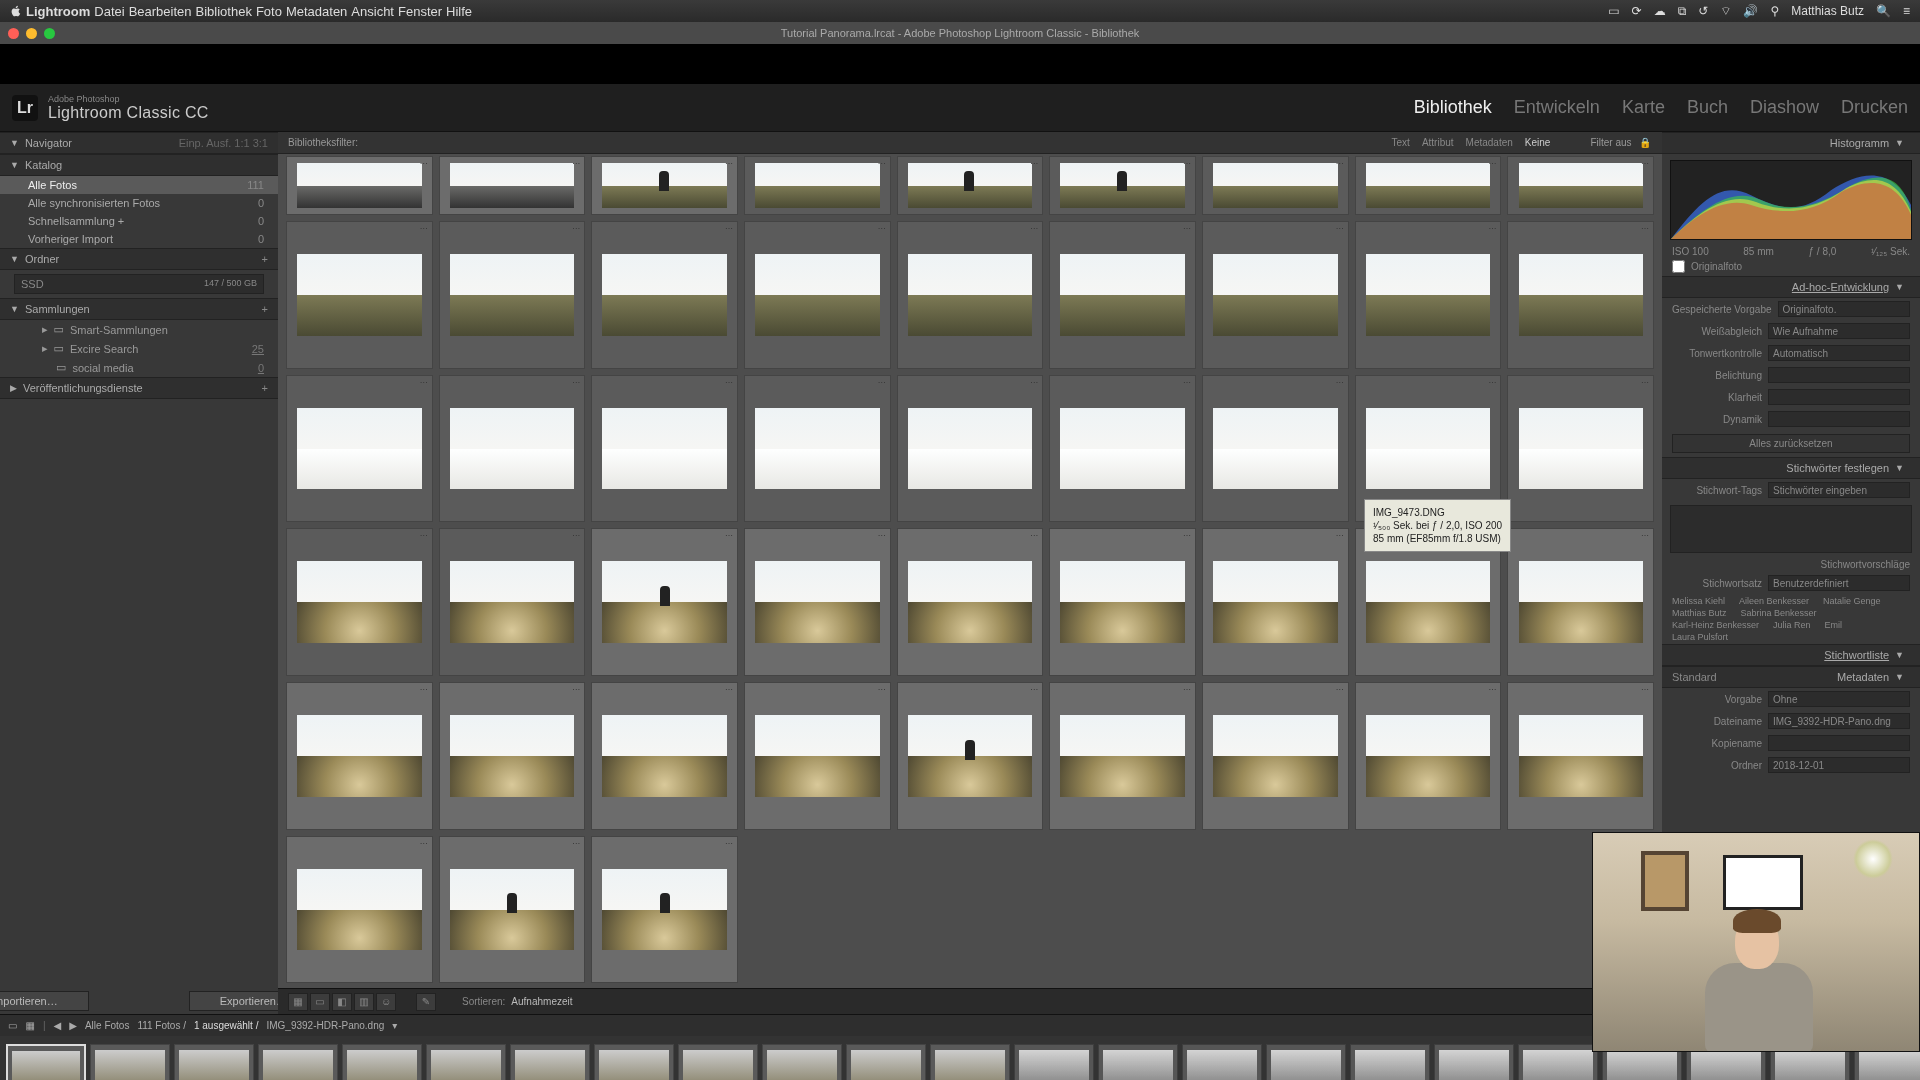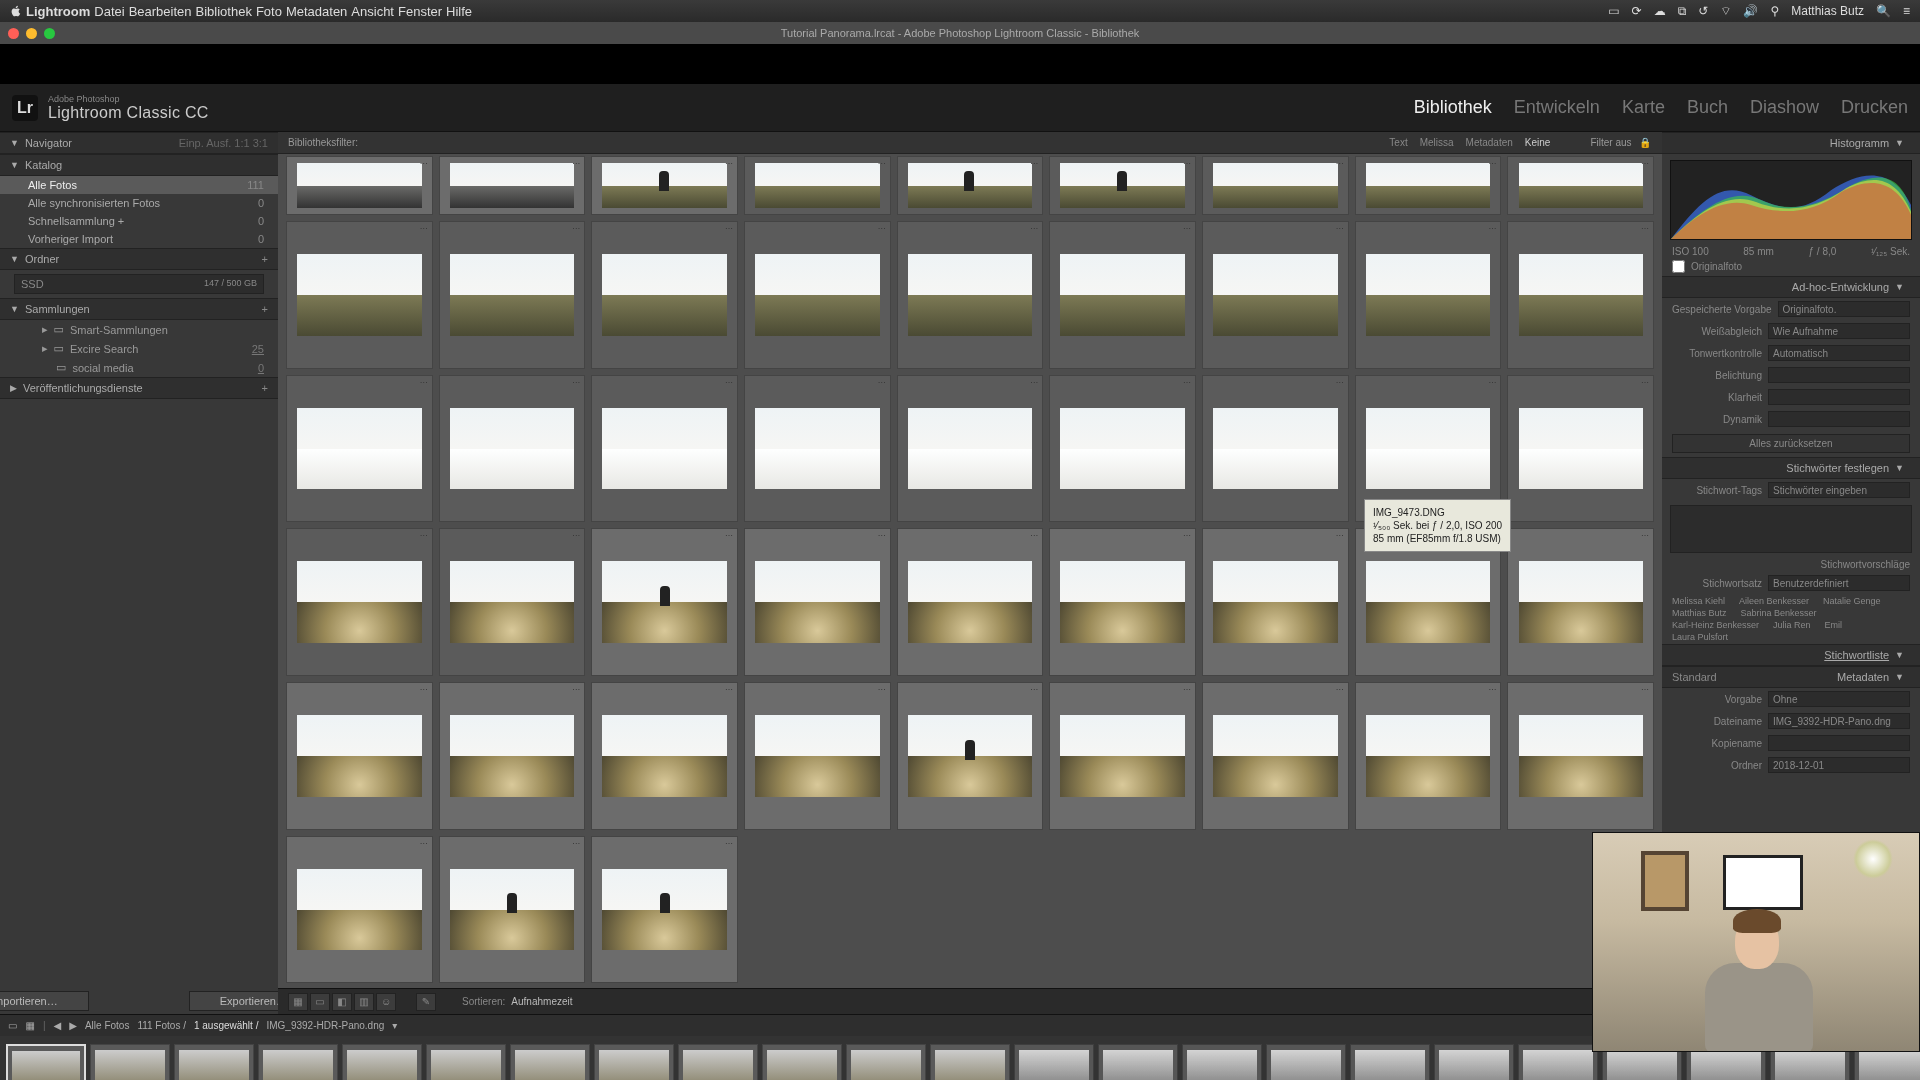--- a/index.html
+++ b/index.html
@@ -245,21 +245,21 @@
         <div class="pbtn">Importieren…</div>
         <div class="pbtn">Exportieren…</div>
       </div>
     </div>
 
     <div class="center">
       <div class="filterbar">
         <span class="lab">Bibliotheksfilter:</span>
         <div class="tabs">
           <span>Text</span>
-          <span>Melissa</span>
+          <span>Attribut</span>
           <span>Metadaten</span>
           <span style="color:#ccc;">Keine</span>
         </div>
         <span class="off">Filter aus</span>
         <span style="margin-left:8px;">🔒</span>
       </div>
 
       <div class="grid-scroll">
         <div class="grid row0" id="row0">
             <div class="cell sel-group">
@@ -654,21 +654,21 @@
           <span>85 mm</span>
           <span>ƒ / 8,0</span>
           <span>¹⁄₁₂₅ Sek.</span>
       </div>
       <div class="rp-row">
           <input type="checkbox" style="">
           <span style="font-size:10px;color:#888;">Originalfoto</span>
         </div>
 
       <div class="panel-section-title">
-          <span style="margin-left:auto;">Ad-hoc-Entwicklung</span>
+          <span style="margin-left:auto;text-decoration:underline;">Ad-hoc-Entwicklung</span>
           <span class="tri" style="margin-left:6px;">▼</span>
         </div>
       <div class="rp-row">
           <label>Gespeicherte Vorgabe</label>
           <div class="rp-val">Originalfoto.</div>
         </div>
       <div class="rp-row">
           <label>Weißabgleich</label>
           <div class="rp-val">Wie Aufnahme</div>
         </div>

